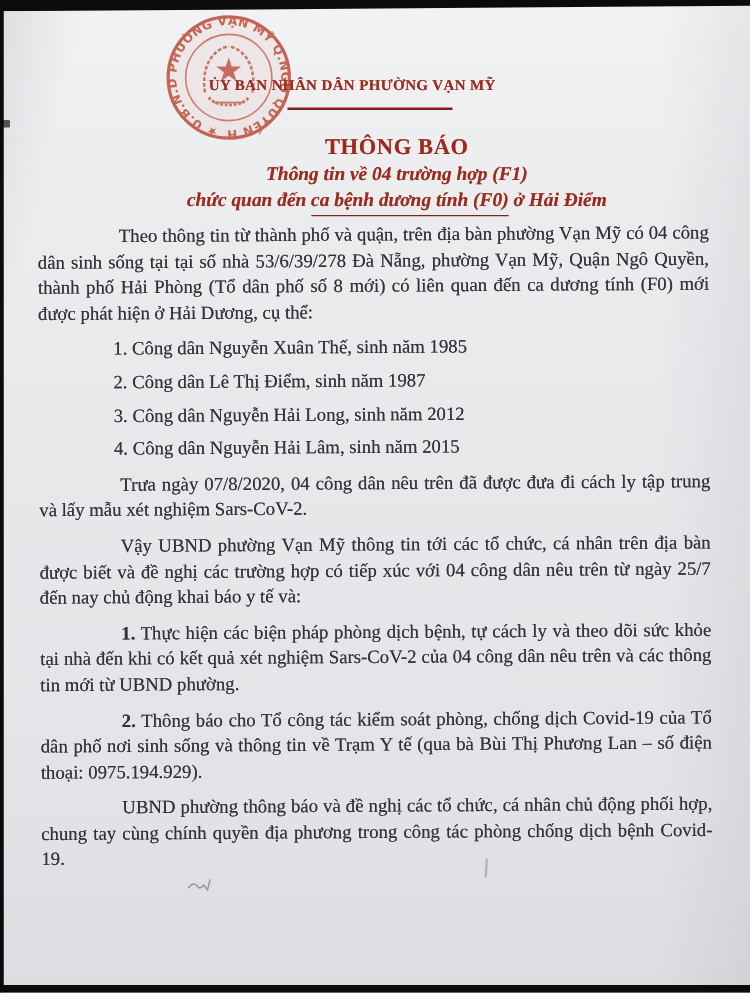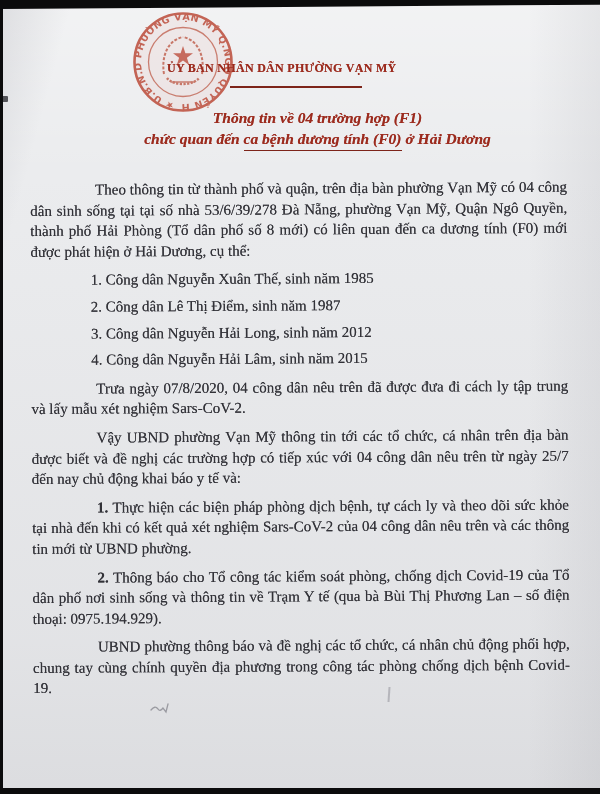--- a/index.html
+++ b/index.html
@@ -76,22 +76,23 @@
       <path d="M 36,68 C 42,76 62,76 68,68" stroke-width="2.4" stroke-dasharray="2.2 1.4"></path>
       <path d="M 40,72 L 64,72" stroke-width="1.4"></path>
     </g>
     <path d="M 52,36 L 54.4,43.2 62,43.2 55.9,47.7 58.2,55 52,50.6 45.8,55 48.1,47.7 42,43.2 49.6,43.2 Z" fill="#c0584a" opacity="0.95"></path>
   </svg>
 
   <div class="org-name">ỦY BAN NHÂN DÂN PHƯỜNG VẠN MỸ</div>
   <div class="org-underline"></div>
 
   <div class="title-block">
+    <div class="title-main">THÔNG BÁO</div>
     <div class="title-sub">Thông tin về 04 trường hợp (F1)</div>
-    <div class="title-sub"><span>chức quan đến </span><span class="u-red">ca bệnh dương tính (F0)</span><span> ở Hải Dương</span></div>
+    <div class="title-sub"><span>chức quan đến </span><span class="u-red">ca bệnh dương tính (F0)</span><span> ở Hải Điểm</span></div>
   </div>
 
   <div class="content">
     <p>Theo thông tin từ thành phố và quận, trên địa bàn phường Vạn Mỹ có 04 công dân sinh sống tại tại số nhà 53/6/39/278 Đà Nẵng, phường Vạn Mỹ, Quận Ngô Quyền, thành phố Hải Phòng (Tổ dân phố số 8 mới) có liên quan đến ca dương tính (F0) mới được phát hiện ở Hải Dương, cụ thể:</p>
 
     <div class="citizen-list">
       <div>1. Công dân Nguyễn Xuân Thế, sinh năm 1985</div>
       <div>2. Công dân Lê Thị Điểm, sinh năm 1987</div>
       <div>3. Công dân Nguyễn Hải Long, sinh năm 2012</div>
       <div>4. Công dân Nguyễn Hải Lâm, sinh năm 2015</div>

